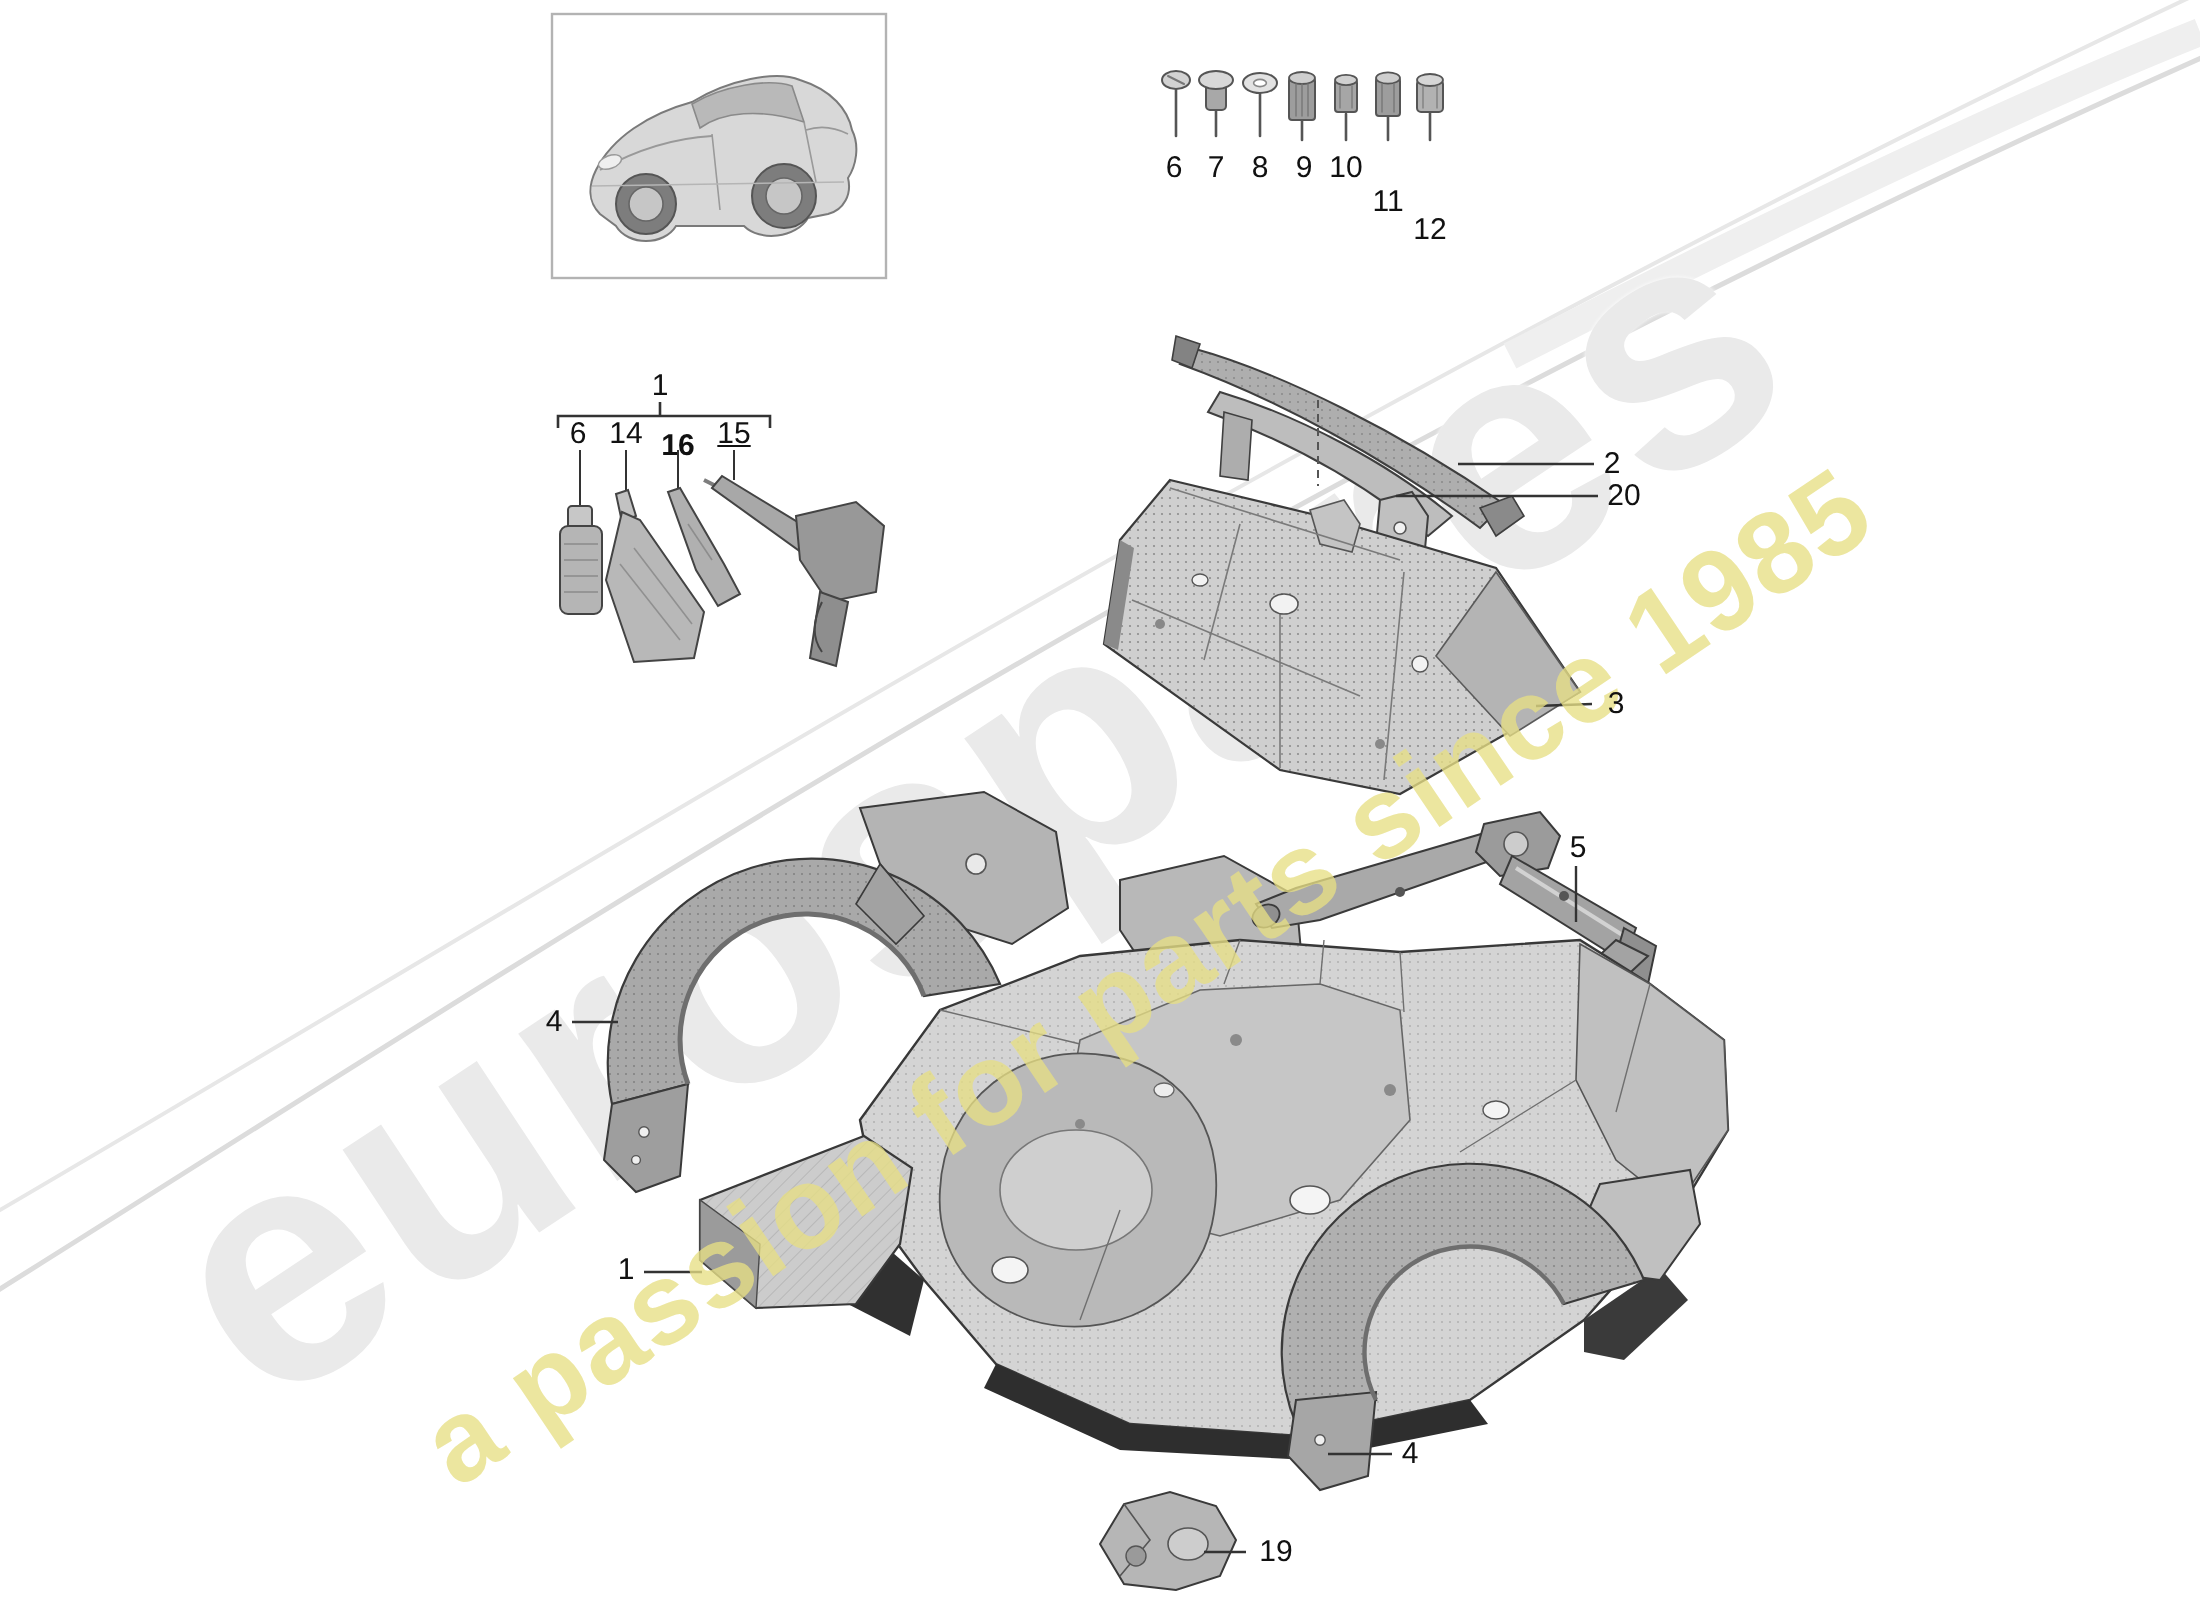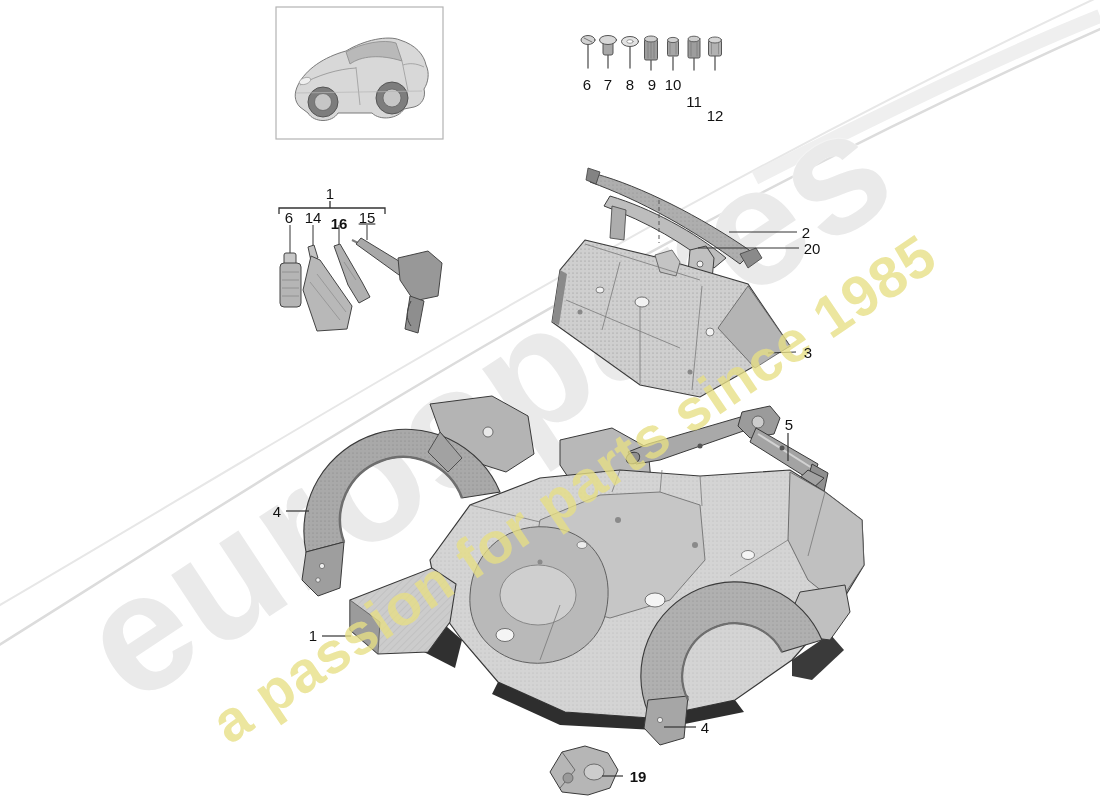--- a/index.html
+++ b/index.html
@@ -266,21 +266,21 @@
 
   <div class="wm-tagline" style="color: rgb(231, 223, 133);">a passion for parts since 1985</div>
 
   <div class="lbl" style="left:806px;top:232px;">2</div>
   <div class="lbl" style="left:812px;top:248px;">20</div>
   <div class="lbl" style="left:808px;top:352px;">3</div>
   <div class="lbl" style="left:789px;top:424px;">5</div>
   <div class="lbl" style="left:277px;top:511px;">4</div>
   <div class="lbl" style="left:313px;top:635px;">1</div>
   <div class="lbl" style="left:705px;top:727px;">4</div>
-  <div class="lbl" style="left:638px;top:776px;font-weight:bold;">19</div>
+  <div class="lbl" style="left:638px;top:776px;">19</div>
 
   <div class="lbl" style="left:587px;top:84px;">6</div>
   <div class="lbl" style="left:608px;top:84px;">7</div>
   <div class="lbl" style="left:630px;top:84px;">8</div>
   <div class="lbl" style="left:652px;top:84px;">9</div>
   <div class="lbl" style="left:673px;top:84px;">10</div>
   <div class="lbl" style="left:694px;top:84px;margin-top:17px;">11</div>
   <div class="lbl" style="left:715px;top:83px;margin-top:32px;">12</div>
 
   <div class="lbl" style="left:330px;top:193px;">1</div>

